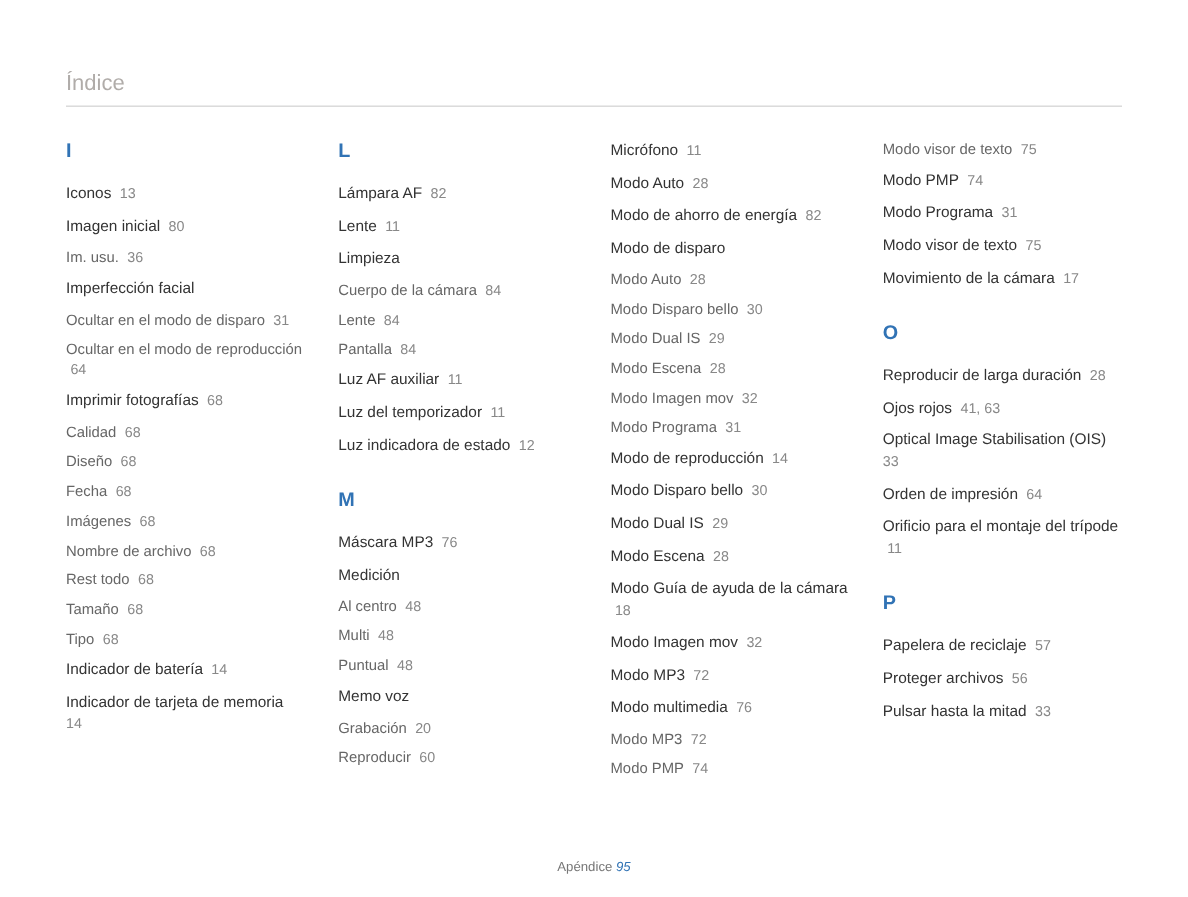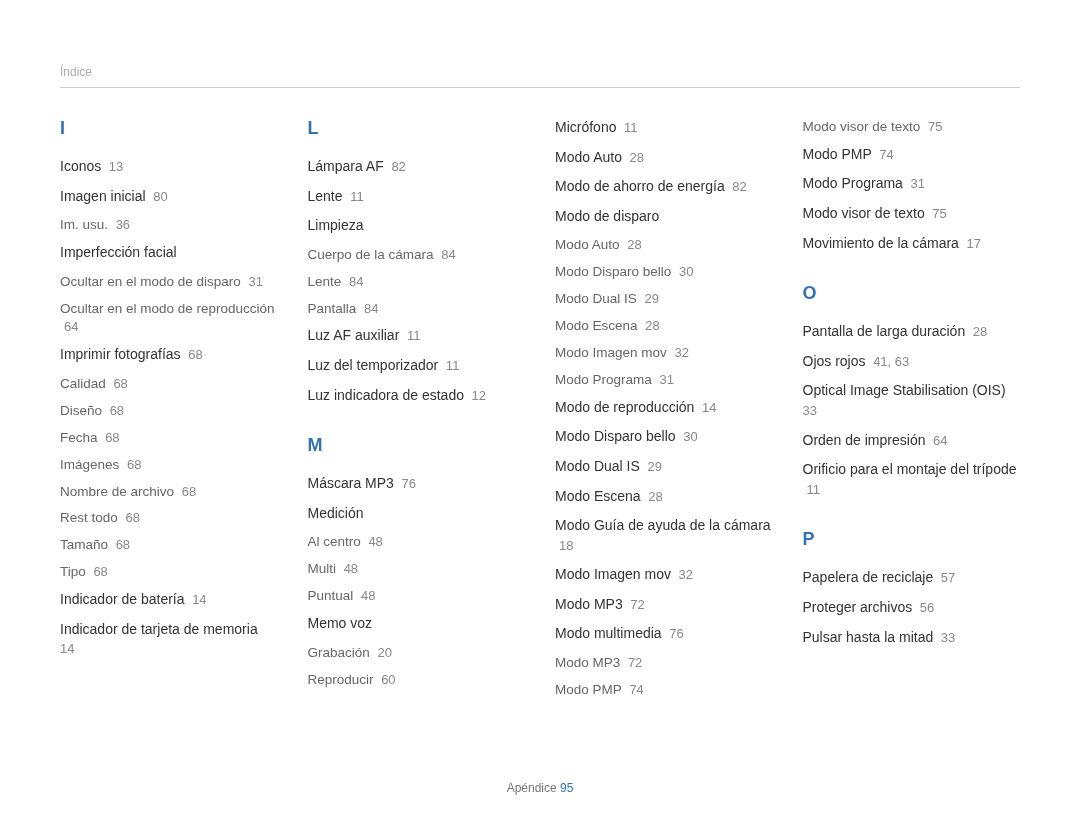--- a/index.html
+++ b/index.html
@@ -12,21 +12,21 @@
       height: 815px;
       position: relative;
     }
     .page {
       padding: 65px 60px 30px 60px;
       height: calc(100% - 95px);
       position: relative;
     }
     .header {
       color: #b0aca9;
-      font-size: 12px;
+      font-size: 20px;
       padding-bottom: 8px;
       border-bottom: 1px solid #ccc;
       margin-bottom: 30px;
     }
     .columns {
       display: flex;
       gap: 30px;
     }
     .col {
       flex: 1;
@@ -58,20 +58,21 @@
       position: absolute;
       bottom: 20px;
       width: 100%;
       text-align: center;
       font-size: 12px;
       color: #777;
     }
     .footer .pgnum {
       color: #3173b5;
       margin-left: 0;
+      font-style: italic;
     }
   </style>
 </head>
 <body>
 
 <div class="page">
   <div class="header">Índice</div>
   <div class="columns">
       <div class="col">
         <div class="section-head">I</div>
@@ -136,21 +137,21 @@
         <div class="entry sub"><span>Modo MP3</span><span class="pg"> 72</span></div>
         <div class="entry sub"><span>Modo PMP</span><span class="pg"> 74</span></div>
       </div>
       <div class="col">
         <div class="entry sub"><span>Modo visor de texto</span><span class="pg"> 75</span></div>
         <div class="entry"><span>Modo PMP</span><span class="pg"> 74</span></div>
         <div class="entry"><span>Modo Programa</span><span class="pg"> 31</span></div>
         <div class="entry"><span>Modo visor de texto</span><span class="pg"> 75</span></div>
         <div class="entry"><span>Movimiento de la cámara</span><span class="pg"> 17</span></div>
         <div class="section-head" style="margin-top: 30px;">O</div>
-        <div class="entry"><span>Pantalla de larga duración</span><span class="pg"> 28</span></div>
+        <div class="entry"><span>Reproducir de larga duración</span><span class="pg"> 28</span></div>
         <div class="entry"><span>Ojos rojos</span><span class="pg"> 41, 63</span></div>
         <div class="entry"><span>Optical Image Stabilisation (OIS)</span><span class="pg"> 33</span></div>
         <div class="entry"><span>Orden de impresión</span><span class="pg"> 64</span></div>
         <div class="entry"><span>Orificio para el montaje del trípode</span><span class="pg"> 11</span></div>
         <div class="section-head" style="margin-top: 30px;">P</div>
         <div class="entry"><span>Papelera de reciclaje</span><span class="pg"> 57</span></div>
         <div class="entry"><span>Proteger archivos</span><span class="pg"> 56</span></div>
         <div class="entry"><span>Pulsar hasta la mitad</span><span class="pg"> 33</span></div>
       </div>
     </div>

